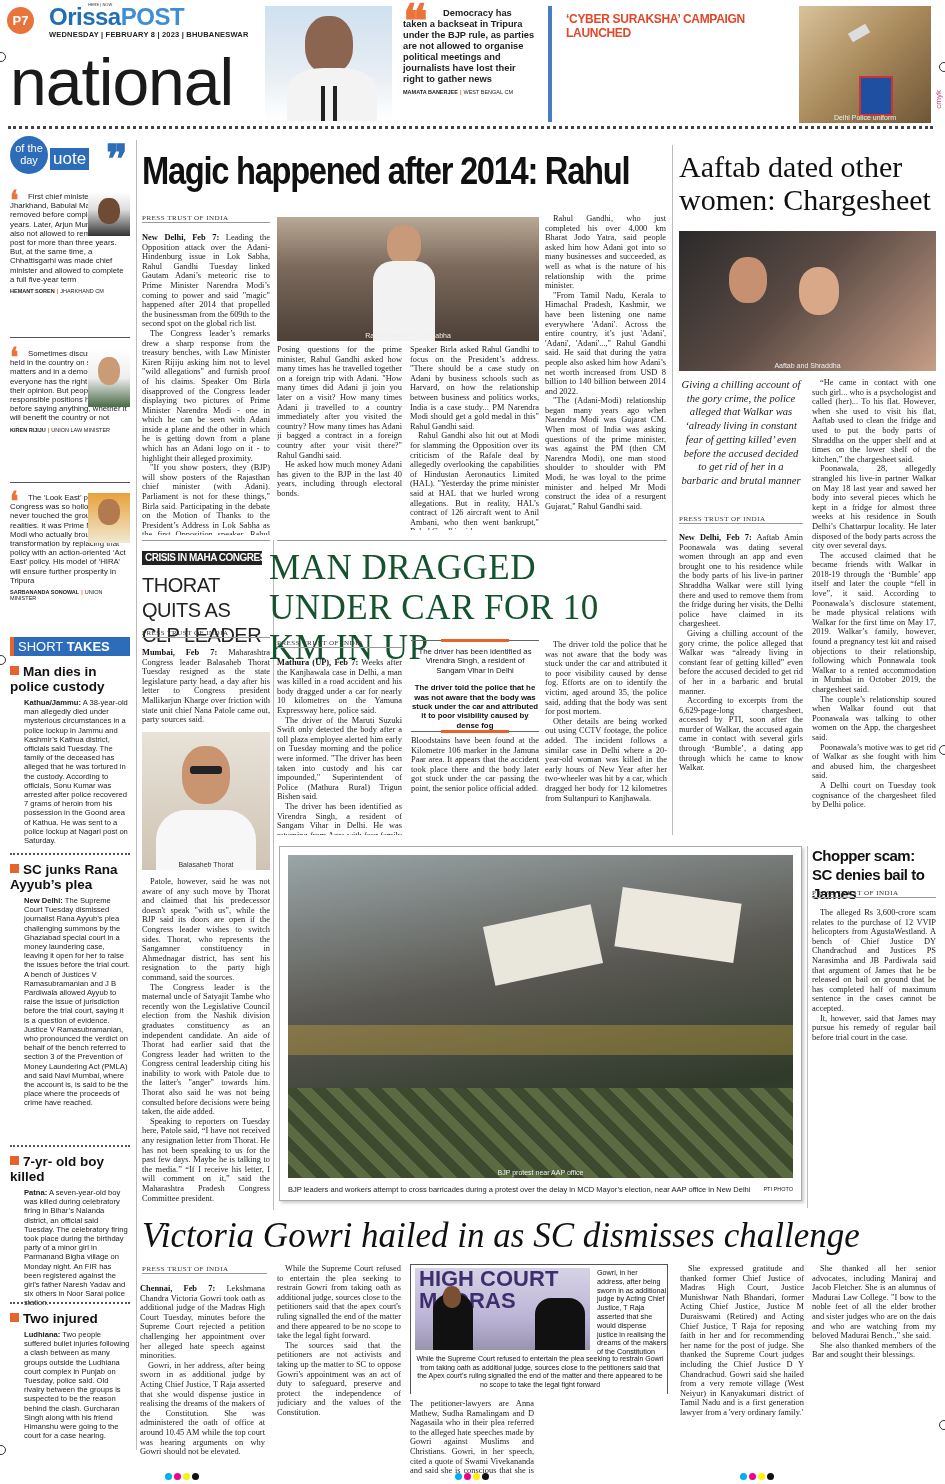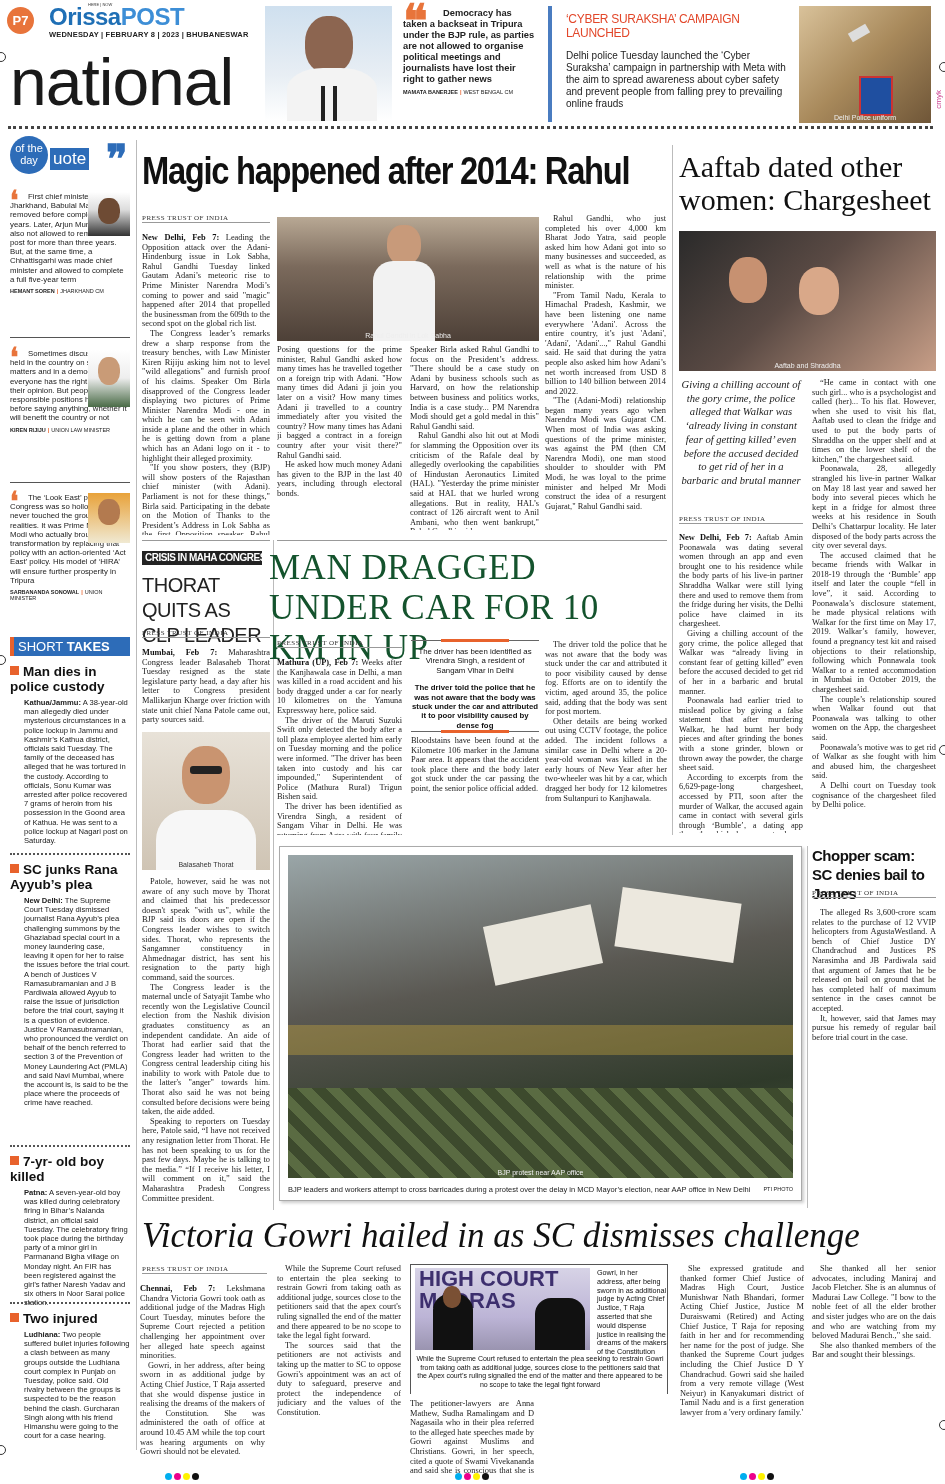--- a/index.html
+++ b/index.html
@@ -51,22 +51,21 @@
 </div>
 
 <div class="abs" style="left:403px;top:8px;width:132px">
   <span class="qmark" style="position:absolute;left:0;top:-6px;font-size:46px;line-height:40px">❝</span>
   <div class="sans" style="font-size:9.3px;line-height:11px;font-weight:bold;color:#222;text-indent:40px">Democracy has taken a backseat in Tripura under the BJP rule, as parties are not allowed to organise political meetings and journalists have lost their right to gather news</div>
   <div class="attrib"><b>MAMATA BANERJEE</b><span class="bar">|</span><span>WEST BENGAL CM</span></div>
 </div>
 <div class="abs" style="left:548px;top:6px;width:4px;height:116px;background:#4a7cc0"></div>
 
 <div class="abs" style="left:566px;top:12px;width:225px">
-  <div class="sans" style="font-size:12px;font-weight:normal;color:#e2472a;letter-spacing:-0.3px">‘CYBER SURAKSHA’ CAMPAIGN LAUNCHED</div>
-  <div class="sans" style="font-size:10px;line-height:12px;color:#222;margin-top:10px">Delhi police Tuesday launched the ‘Cyber Suraksha’ campaign in partnership with Meta with the aim to spread awareness about cyber safety and prevent people from falling prey to prevailing online frauds</div>
+  <div class="sans" style="font-size:12px;font-weight:bold;color:#e2472a;letter-spacing:-0.3px">‘CYBER SURAKSHA’ CAMPAIGN LAUNCHED</div>
 </div>
 <div class="abs photo" style="left:799px;top:6px;width:132px;height:117px;background:linear-gradient(135deg,#d9c29a 0%,#a8895b 50%,#6f5638 100%)">
   <div style="position:absolute;left:60px;top:70px;width:34px;height:40px;background:#1f4fa0;border:2px solid #c33"></div>
   <div style="position:absolute;left:50px;top:22px;width:20px;height:10px;background:#ddd;transform:rotate(-30deg)"></div>
   <div class="ph-label">Delhi Police uniform</div>
 </div>
 <div class="abs" style="left:8px;top:126px;width:925px;height:4px;border-top:3px dotted #444"></div>
 <div class="cmyk" style="top:90px;color:#cc3d8e">cmyk</div>
 
 <div class="abs" style="left:10px;top:136px;width:122px;height:40px">
@@ -161,21 +160,20 @@
 <div class="abs photo" style="left:679px;top:231px;width:257px;height:140px;background:linear-gradient(135deg,#2a2a2a 0%,#5a4a44 45%,#c79e87 100%)">
   <div style="position:absolute;left:50px;top:26px;width:38px;height:46px;border-radius:45%;background:#c79171"></div>
   <div style="position:absolute;left:120px;top:36px;width:40px;height:48px;border-radius:45%;background:#d9a889"></div>
   <div class="ph-label">Aaftab and Shraddha</div>
 </div>
 <div class="abs serif" style="left:679px;top:378px;width:124px;font-size:10.6px;line-height:13.7px;font-style:italic;text-align:center;color:#222">Giving a chilling account of the gory crime, the police alleged that Walkar was ‘already living in constant fear of getting killed’ even before the accused decided to get rid of her in a barbaric and brutal manner</div>
 <div class="abs credit" style="left:679px;top:515px;width:124px">PRESS TRUST OF INDIA</div>
 <div class="abs body-text" style="left:679px;top:533px;width:124px;height:300px;overflow:hidden">
   <p class="first"><b>New Delhi, Feb 7:</b><span> Aaftab Amin Poonawala was dating several women through an app and even brought one to his residence while the body parts of his live-in partner Shraddha Walkar were still lying there and used to remove them from the fridge during her visits, the Delhi police have claimed in its chargesheet.</span></p>
   <p>Giving a chilling account of the gory crime, the police alleged that Walkar was “already living in constant fear of getting killed” even before the accused decided to get rid of her in a barbaric and brutal manner.</p>
-  <p>Poonawala had earlier tried to mislead police by giving a false statement that after murdering Walkar, he had burnt her body pieces and after grinding the bones with a stone grinder, blown or thrown away the powder, the charge sheet said.</p>
   <p>According to excerpts from the 6,629-page-long chargesheet, accessed by PTI, soon after the murder of Walkar, the accused again came in contact with several girls through ‘Bumble’, a dating app through which he came to know Walkar.</p>
 </div>
 <div class="abs body-text" style="left:812px;top:378px;width:124px;height:456px;overflow:hidden">
   <p>“He came in contact with one such girl... who is a psychologist and called (her)... To his flat. However, when she used to visit his flat, Aaftab used to clean the fridge and used to put the body parts of Shraddha on the upper shelf and at times on the lower shelf of the kitchen,” the chargesheet said.</p>
   <p>Poonawala, 28, allegedly strangled his live-in partner Walkar on May 18 last year and sawed her body into several pieces which he kept in a fridge for almost three weeks at his residence in South Delhi’s Chattarpur locality. He later disposed of the body parts across the city over several days.</p>
   <p>The accused claimed that he became friends with Walkar in 2018-19 through the ‘Bumble’ app itself and later the couple “fell in love”, it said. According to Poonawala’s disclosure statement, he made physical relations with Walkar for the first time on May 17, 2019. Walkar’s family, however, found a pregnancy test kit and raised objections to their relationship, following which Ponnawala took Walkar to a rented accommodation in Mumbai in October 2019, the chargesheet said.</p>
   <p>The couple’s relationship soured when Walkar found out that Poonawala was talking to other women on the App, the chargesheet said.</p>
   <p>Poonawala’s motive was to get rid of Walkar as she fought with him and abused him, the chargesheet said.</p>
   <p>A Delhi court on Tuesday took cognisance of the chargesheet filed by Delhi police.</p>
 </div>

